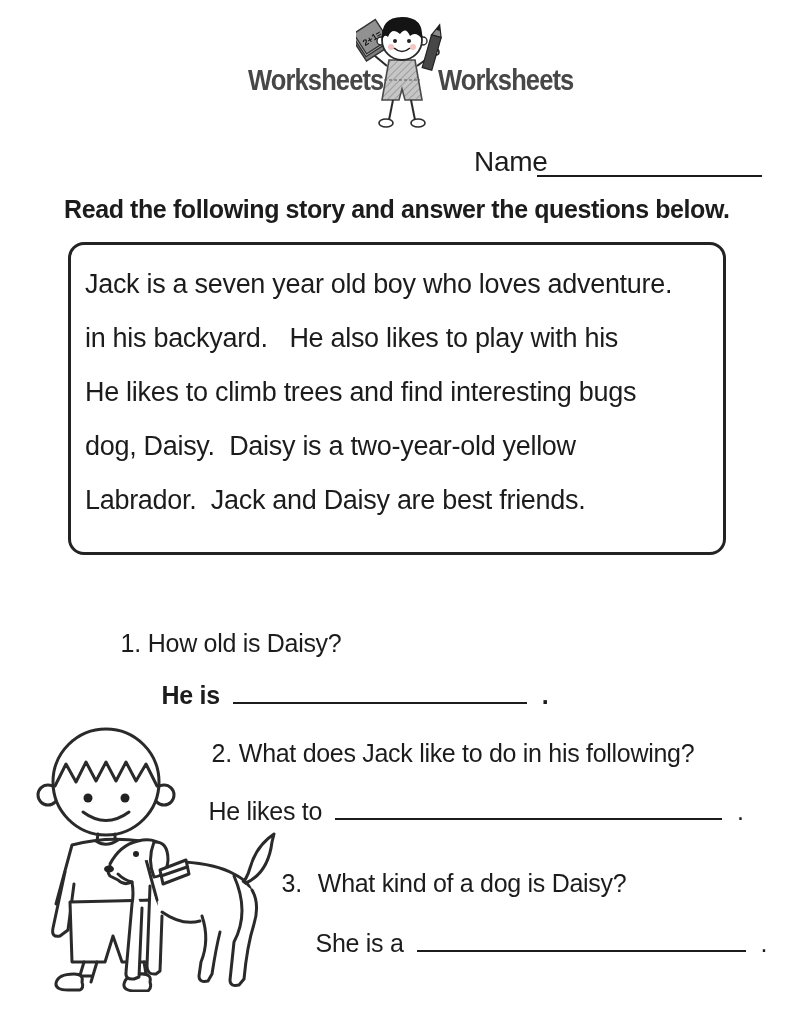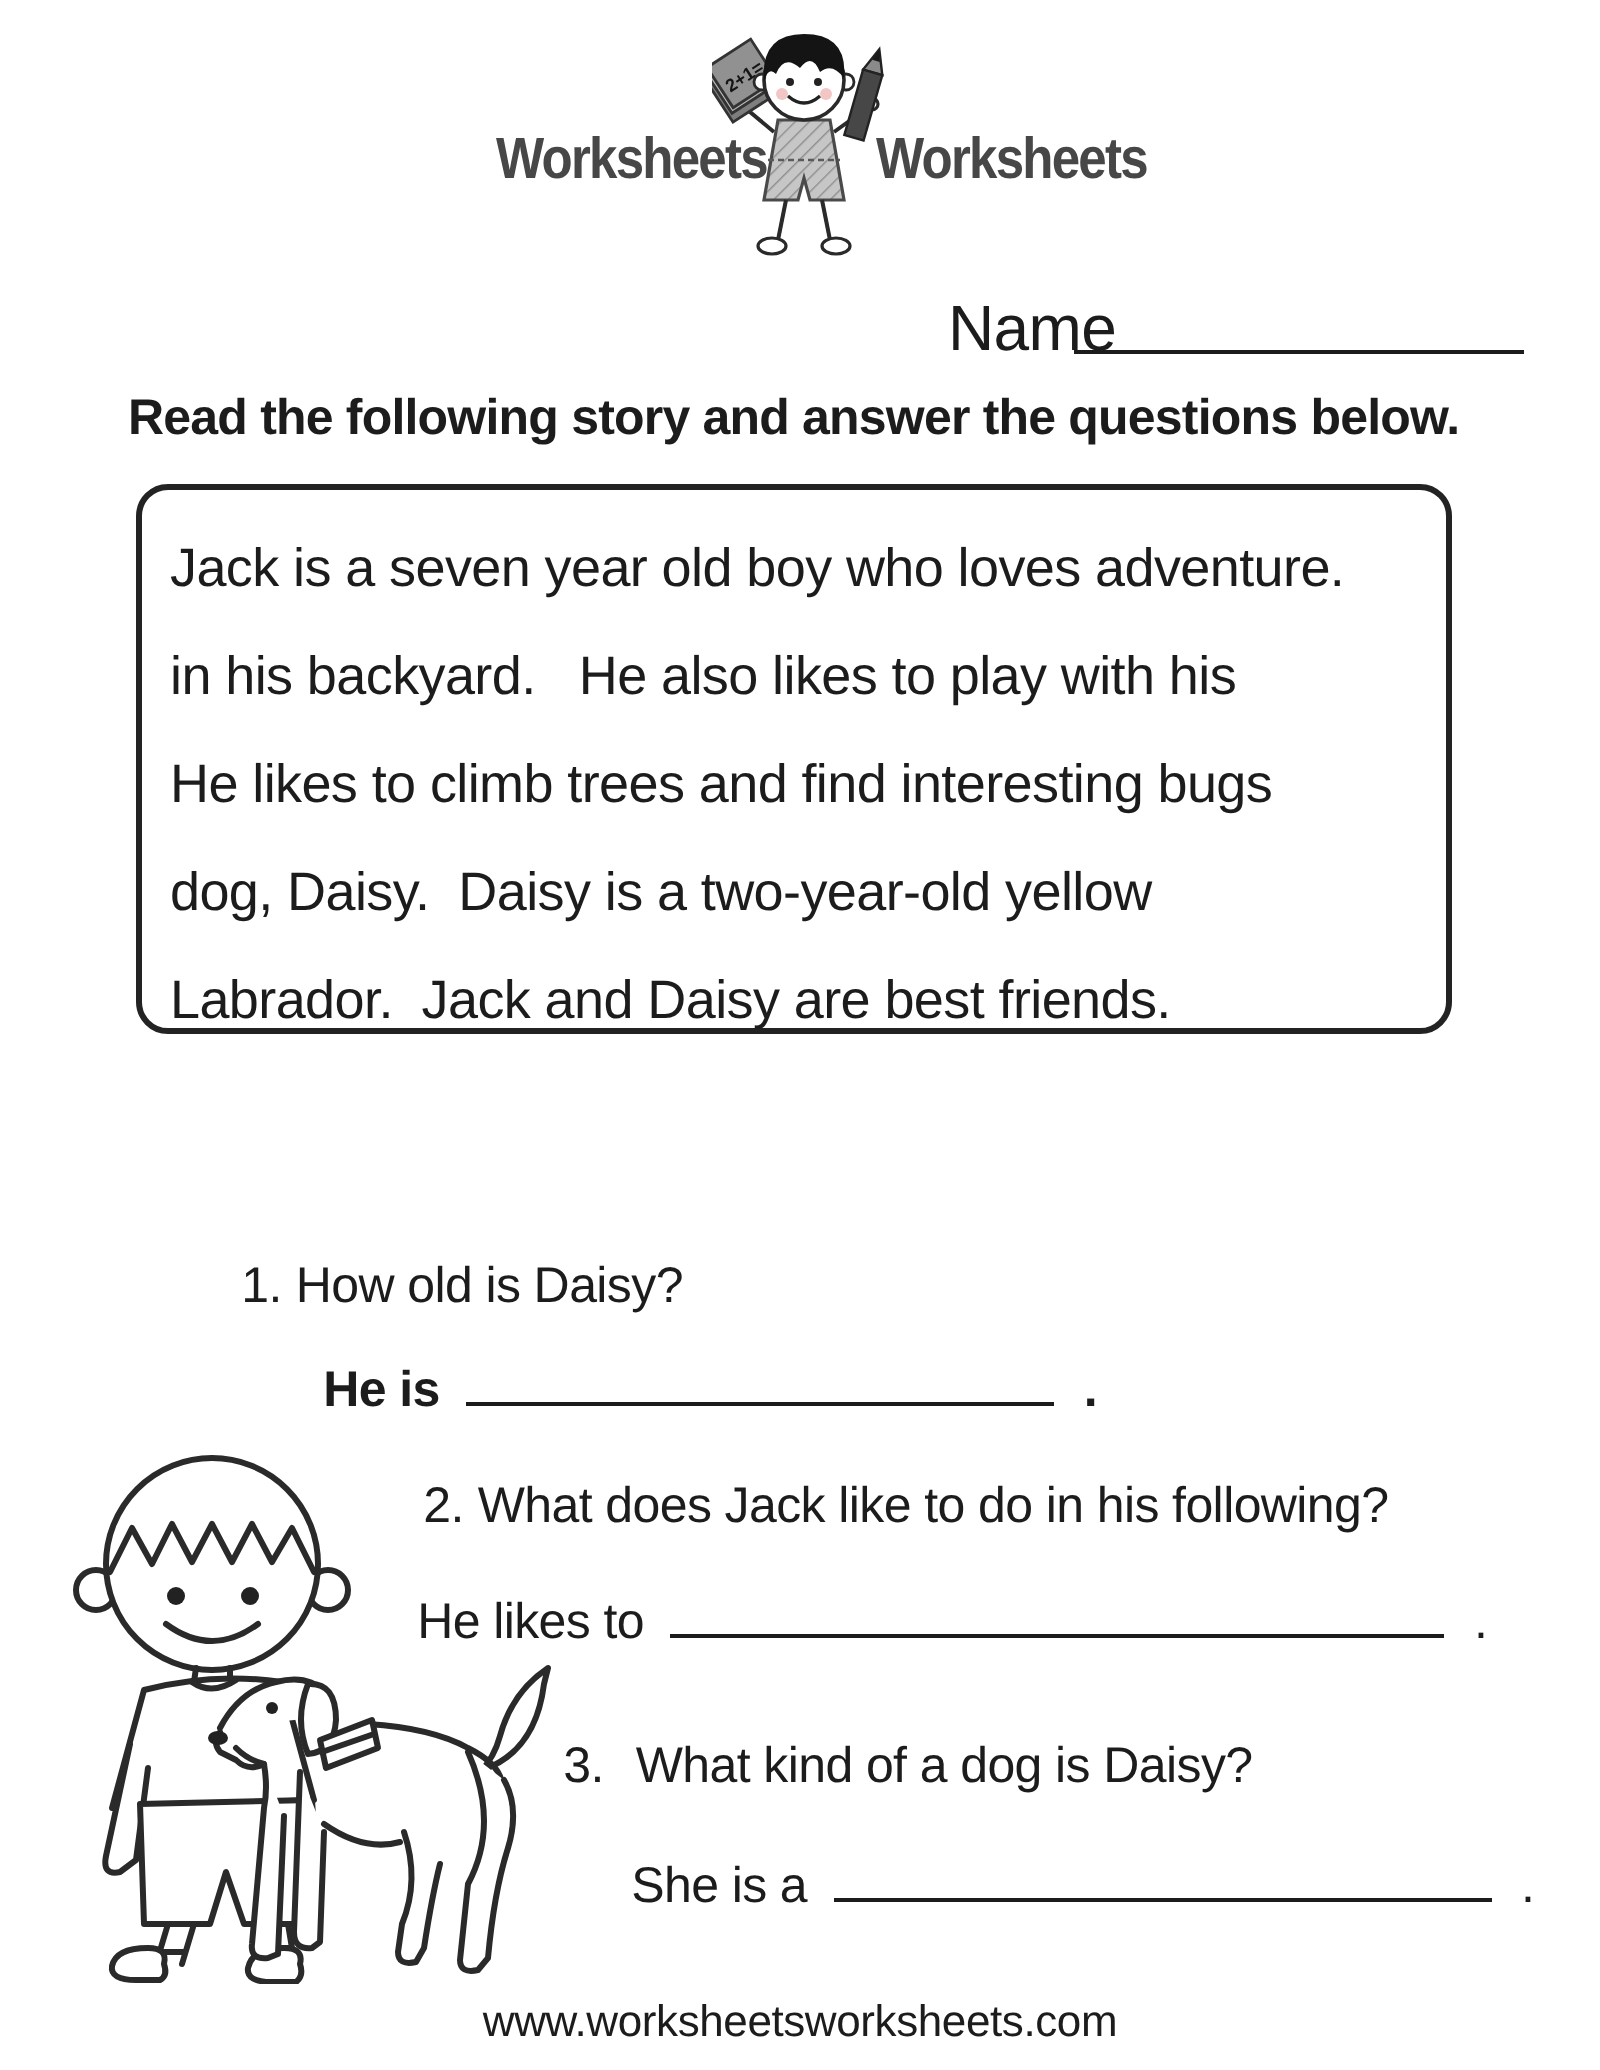--- a/index.html
+++ b/index.html
@@ -11,28 +11,28 @@
   
   .logo-text{
     position:absolute;top:66px;font-weight:bold;color:#474747;
     font-size:29px;letter-spacing:-1px;line-height:1;
     transform:scaleX(.88);transform-origin:left top;white-space:pre;
   }
   .logo-text.left{left:248px;}
   .logo-text.right{left:438px;}
   .logo-boy{position:absolute;left:356px;top:10px;}
   
-  .name-label{position:absolute;left:474px;top:146px;font-size:32px;letter-spacing:-0.3px;}
+  .name-label{position:absolute;left:474px;top:146px;font-size:28px;letter-spacing:-0.3px;}
   .name-blank{position:absolute;left:537px;top:150px;width:225px;height:25px;
     border-bottom:2.5px solid #1c1c1c;}
   
   .instruction{position:absolute;left:64px;top:195px;font-size:25px;
     letter-spacing:-0.4px;white-space:pre;font-weight:bold;}
   
-  .story-box{position:absolute;left:68px;top:242px;width:658px;height:275px;
+  .story-box{position:absolute;left:68px;top:242px;width:658px;height:313px;
     box-sizing:border-box;border:3px solid #232323;border-radius:16px;
     padding:12px 10px 0 14px;}
   .story-line{font-size:27px;line-height:54px;white-space:pre;letter-spacing:-0.3px;}
   
   .question{position:absolute;font-size:25px;letter-spacing:-0.3px;white-space:pre;}
   .question .num{margin-right:7px;}
   #q3-label .num{margin-right:16px;}
   #q1-label{left:94px;top:600px;}
   #q2-label{left:185px;top:710px;}
   #q3-label{left:255px;top:840px;}
@@ -181,15 +181,14 @@
       <path d="M112,158 Q114,170 112,180 L106,248 Q105,256 114,255 L119,253 L122,184" fill="#fff"></path>
       <path d="M130,162 L127,242 Q127,251 136,250 L140,247 L142,192" fill="#fff"></path>
 
       <path d="M142,188 Q162,202 180,197"></path>
 
       <path d="M182,192 Q190,216 181,238 L179,252 Q179,259 188,257 L192,250 Q196,224 200,208" fill="#fff"></path>
       <path d="M214,152 Q230,188 214,218 L210,256 Q210,263 219,261 L224,255 Q227,222 234,200 Q240,180 232,166" fill="#fff"></path>
     </g>
   </svg>
 
-  <div class="footer-url">www.worksheetsworksheets.com</div>
 
 </div>
 
 </body></html>

